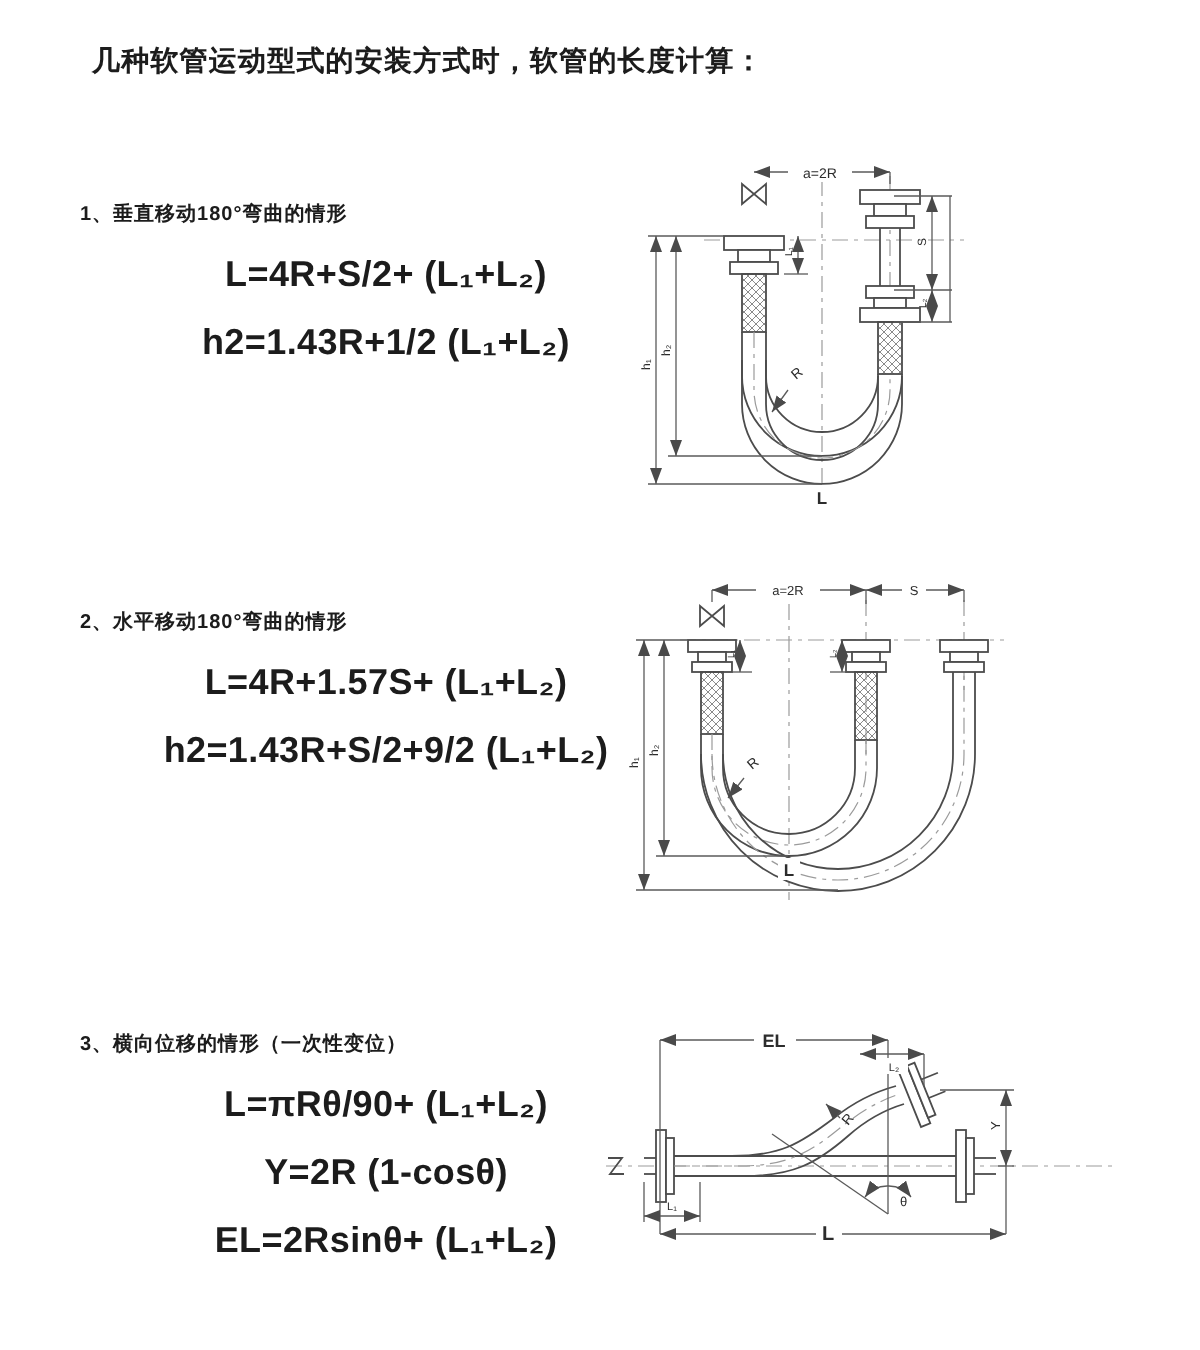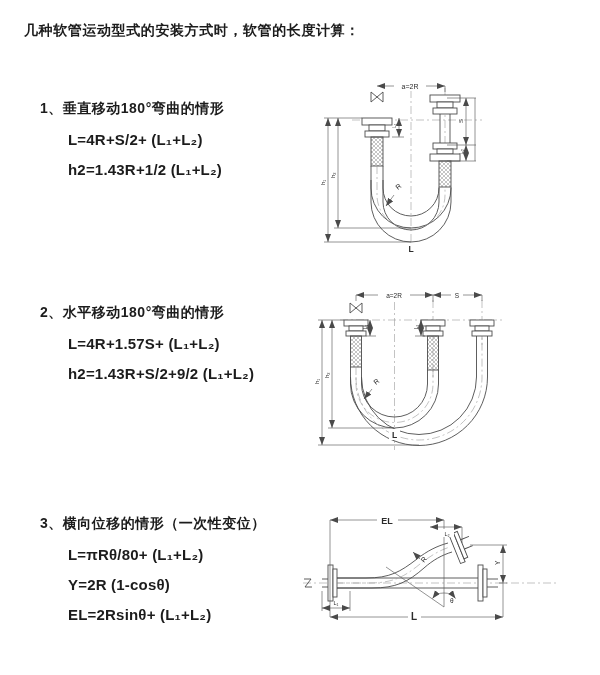--- a/index.html
+++ b/index.html
@@ -2,28 +2,28 @@
 <html><head>
 <meta charset="utf-8">
 <style>
   html,body{margin:0;padding:0}
   body{
     width:600px;height:675px;position:relative;overflow:hidden;
     background:#ffffff;color:#1c1c1c;
     font-family:"Liberation Sans","DejaVu Sans",sans-serif;
   }
   .page-title{
-    position:absolute;left:24px;top:22px;
+    position:absolute;left:46px;top:22px;
     font-size:14px;font-weight:700;letter-spacing:.6px;
   }
   .sec{position:absolute;left:40px;width:278px}
-  .sec-head{font-size:14px;font-weight:700;letter-spacing:.5px;white-space:nowrap}
+  .sec-head{font-size:10px;font-weight:700;letter-spacing:.5px;white-space:nowrap}
   .formula{
-    font-size:15px;font-weight:600;margin-top:13px;padding-left:28px;
-    letter-spacing:.2px;white-space:nowrap;
+    font-size:18px;font-weight:600;margin-top:13px;padding-left:28px;
+    letter-spacing:.2px;white-space:nowrap;text-align:center;
   }
   .dia{position:absolute}
   
   .draw{stroke:#4c4c4c;stroke-width:.9;fill:none}
   .plate{fill:#ffffff;stroke:#4c4c4c;stroke-width:.9}
   .dim{stroke:#5a5a5a;stroke-width:.65;fill:none}
   .cl{stroke:#9b9b9b;stroke-width:.6;fill:none;stroke-dasharray:8 3 2 3}
   .lbl{fill:#2c2c2c;font-family:"Liberation Sans","DejaVu Sans",sans-serif}
   .bg{fill:#ffffff}
 </style>
@@ -39,21 +39,21 @@
 </div>
 
 <div class="sec" style="top:304px">
   <div class="sec-head">2、水平移动180°弯曲的情形</div>
   <div class="formula">L=4R+1.57S+ (L₁+L₂)</div>
   <div class="formula">h2=1.43R+S/2+9/2 (L₁+L₂)</div>
 </div>
 
 <div class="sec" style="top:515px">
   <div class="sec-head">3、横向位移的情形（一次性变位）</div>
-  <div class="formula">L=πRθ/80+ (L₁+L₂)</div>
+  <div class="formula">L=πRθ/90+ (L₁+L₂)</div>
   <div class="formula">Y=2R (1-cosθ)</div>
   <div class="formula">EL=2Rsinθ+ (L₁+L₂)</div>
 </div>
 
 <svg class="dia" style="left:314px;top:70px" width="215" height="188" viewBox="0 0 215 188">
   <defs>
     <marker id="arrA" markerUnits="userSpaceOnUse" markerWidth="9" markerHeight="7" refX="8" refY="3" orient="auto-start-reverse">
       <path d="M0,0 L8,3 L0,6 Z" fill="#4a4a4a"></path>
     </marker>
     <pattern id="hatchA" width="4" height="4" patternUnits="userSpaceOnUse">

